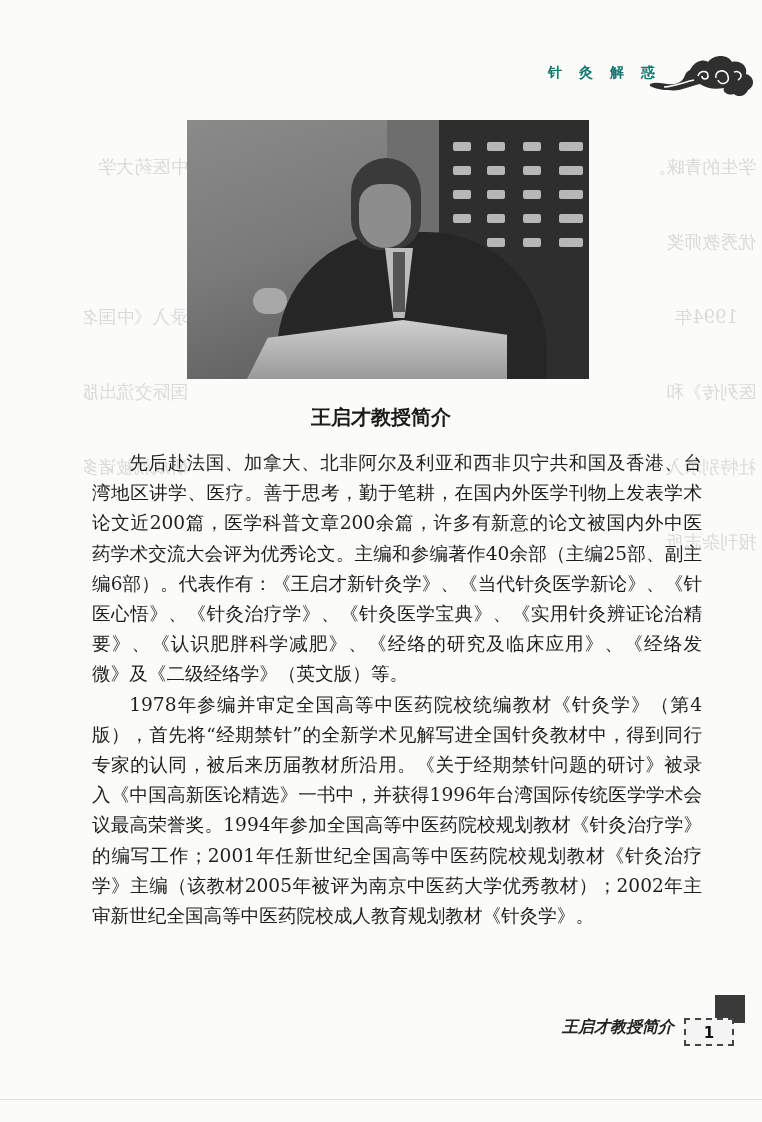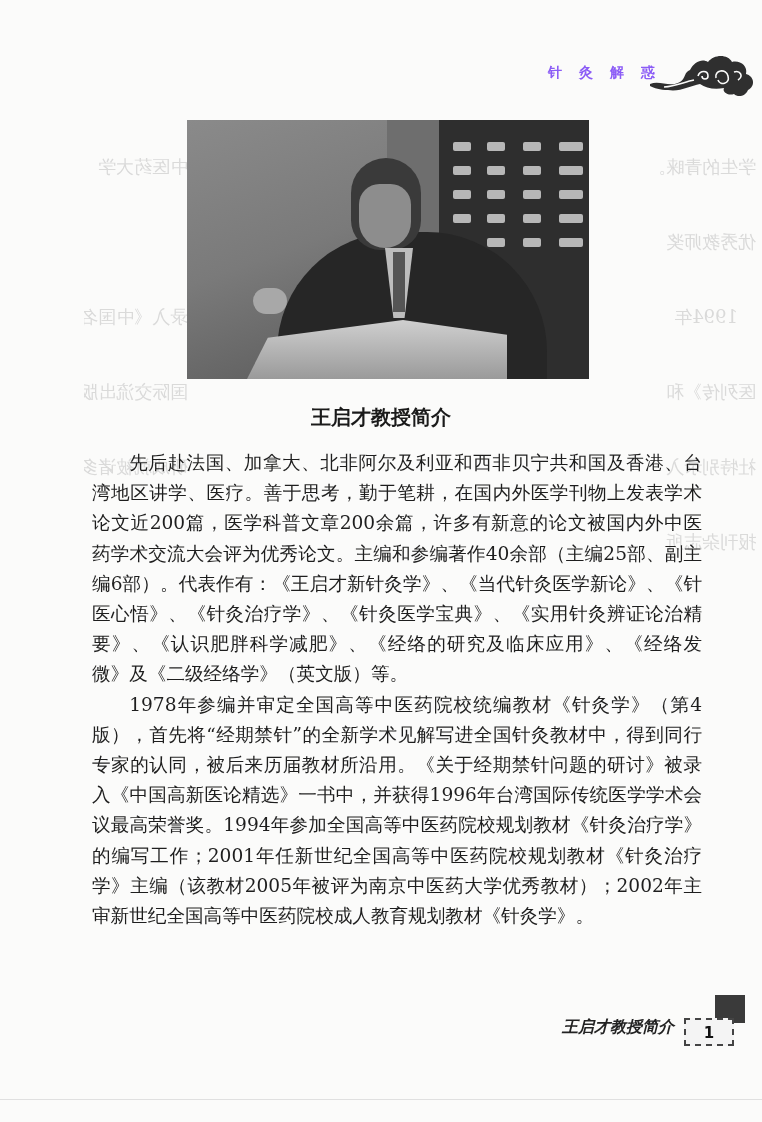--- a/index.html
+++ b/index.html
@@ -5,21 +5,21 @@
   html, body { margin: 0; padding: 0; }
   body {
     width: 762px; height: 1122px; position: relative; overflow: hidden;
     background: #fbfbfa;
     font-family: "DejaVu Serif", "Liberation Serif", serif;
     color: #1e1e1e;
   }
   .header-run {
     position: absolute; top: 64px; left: 548px;
     font-family: "DejaVu Sans", sans-serif; font-weight: bold;
-    font-size: 14px; letter-spacing: 17px; color: #8b5cf6;
+    font-size: 14px; letter-spacing: 17px; color: #0f766e;
   }
   .cloud { position: absolute; top: 54px; left: 650px; width: 106px; height: 44px; }
   .bleed {
     position: absolute; font-size: 18px; line-height: 25px; color: #cfcfcf;
     transform: scaleX(-1); white-space: pre; opacity: 0.75;
   }
   .bleed-right { top: 104px; left: 596px; width: 160px; overflow: hidden; }
   .bleed-left { top: 104px; left: 84px; width: 104px; overflow: hidden; }
   .photo {
     position: absolute; left: 187px; top: 120px; width: 402px; height: 259px;

